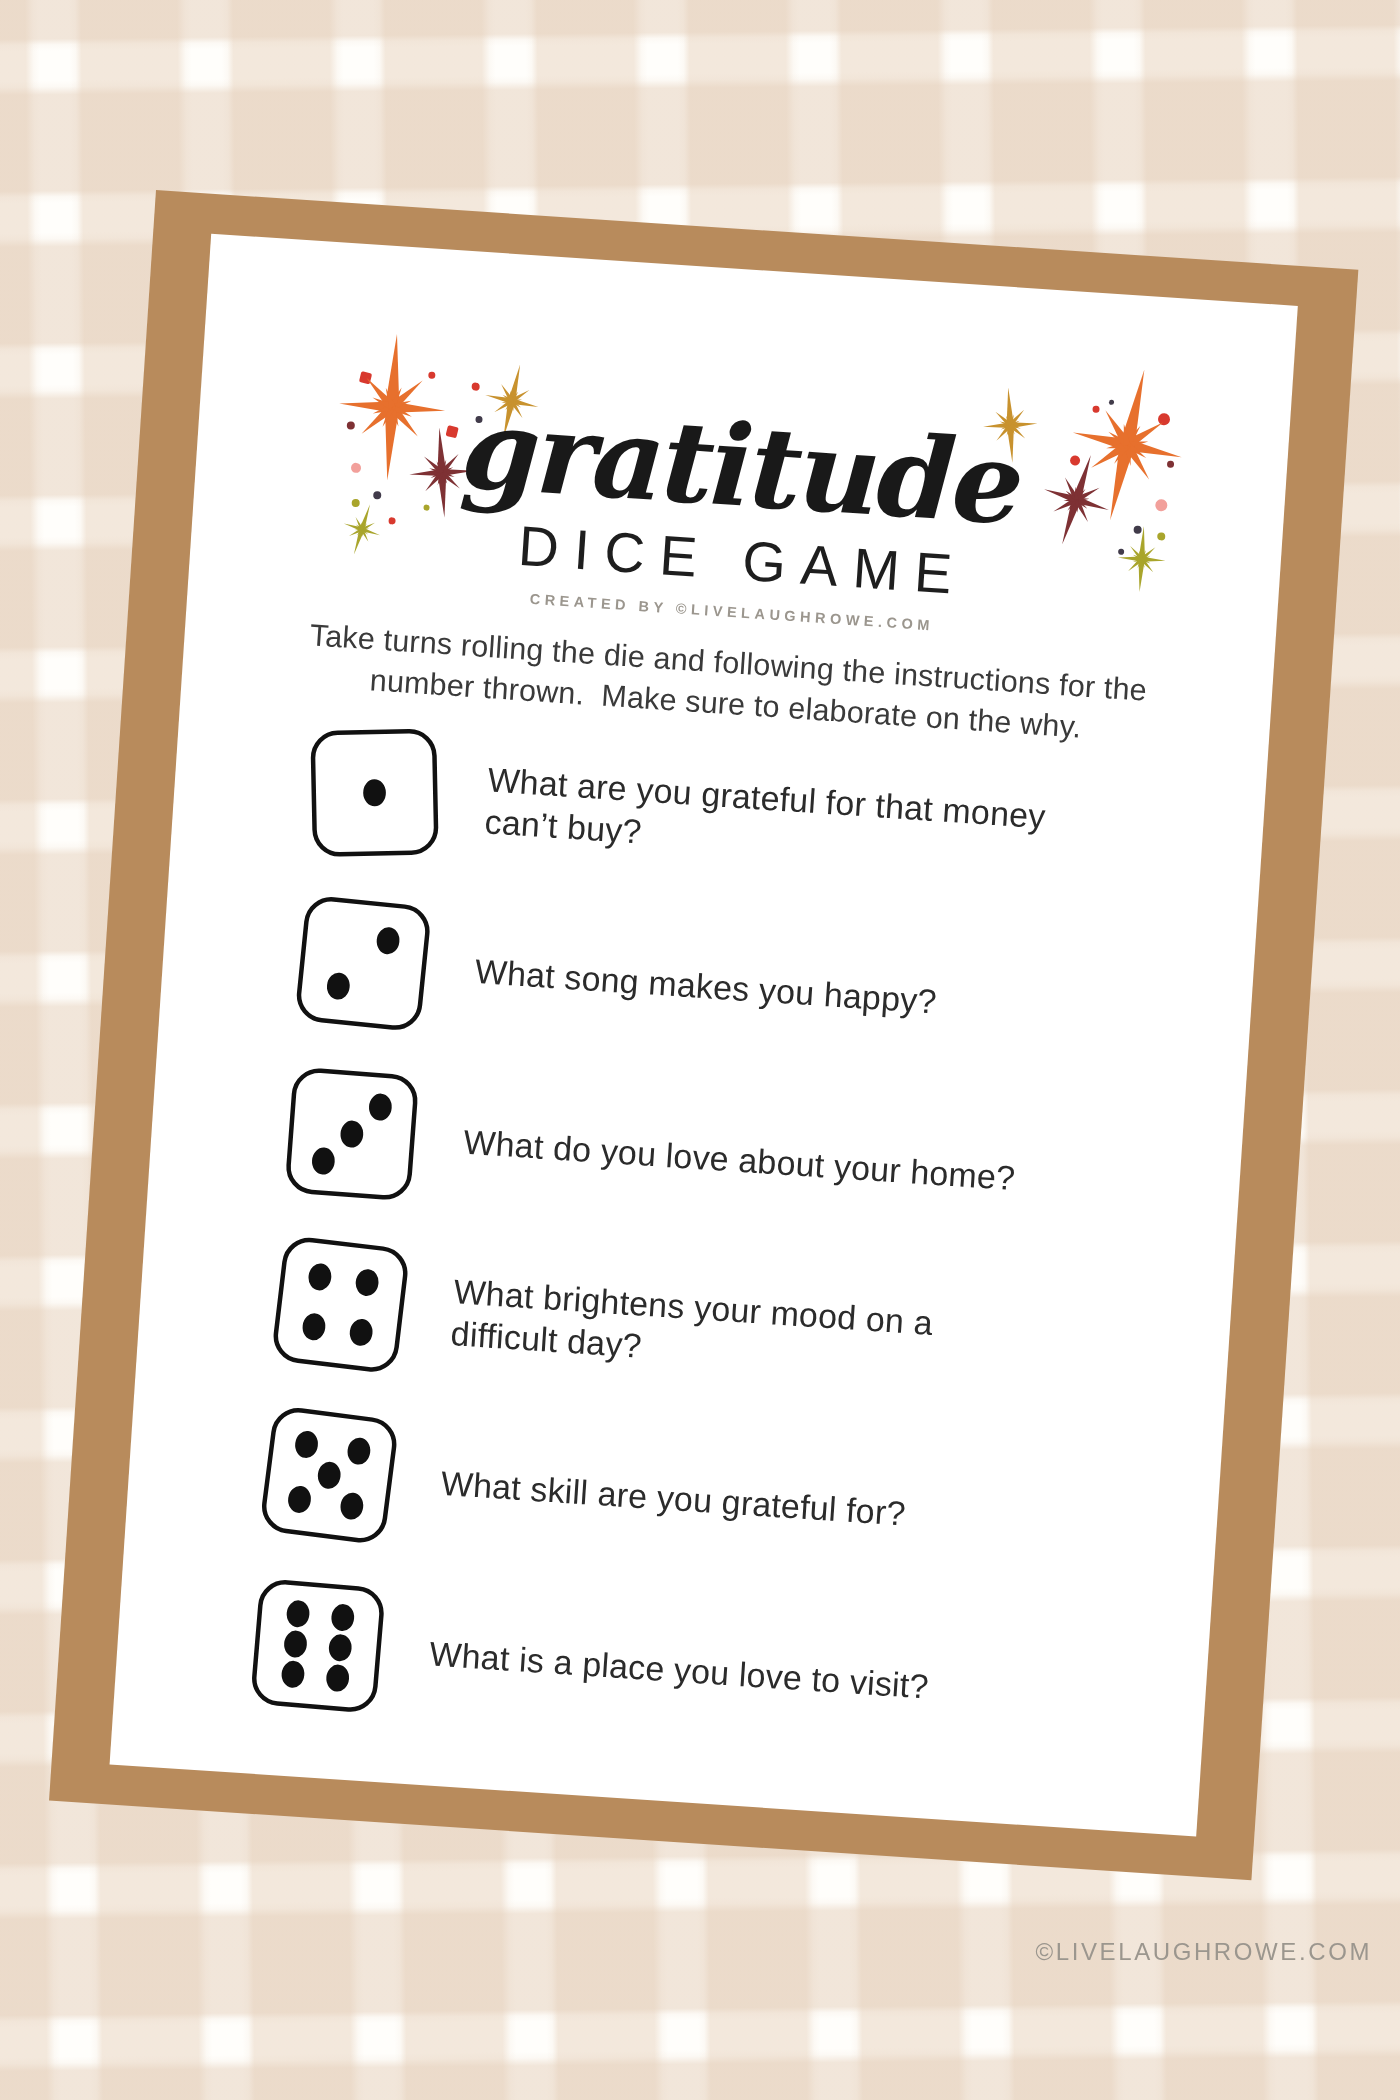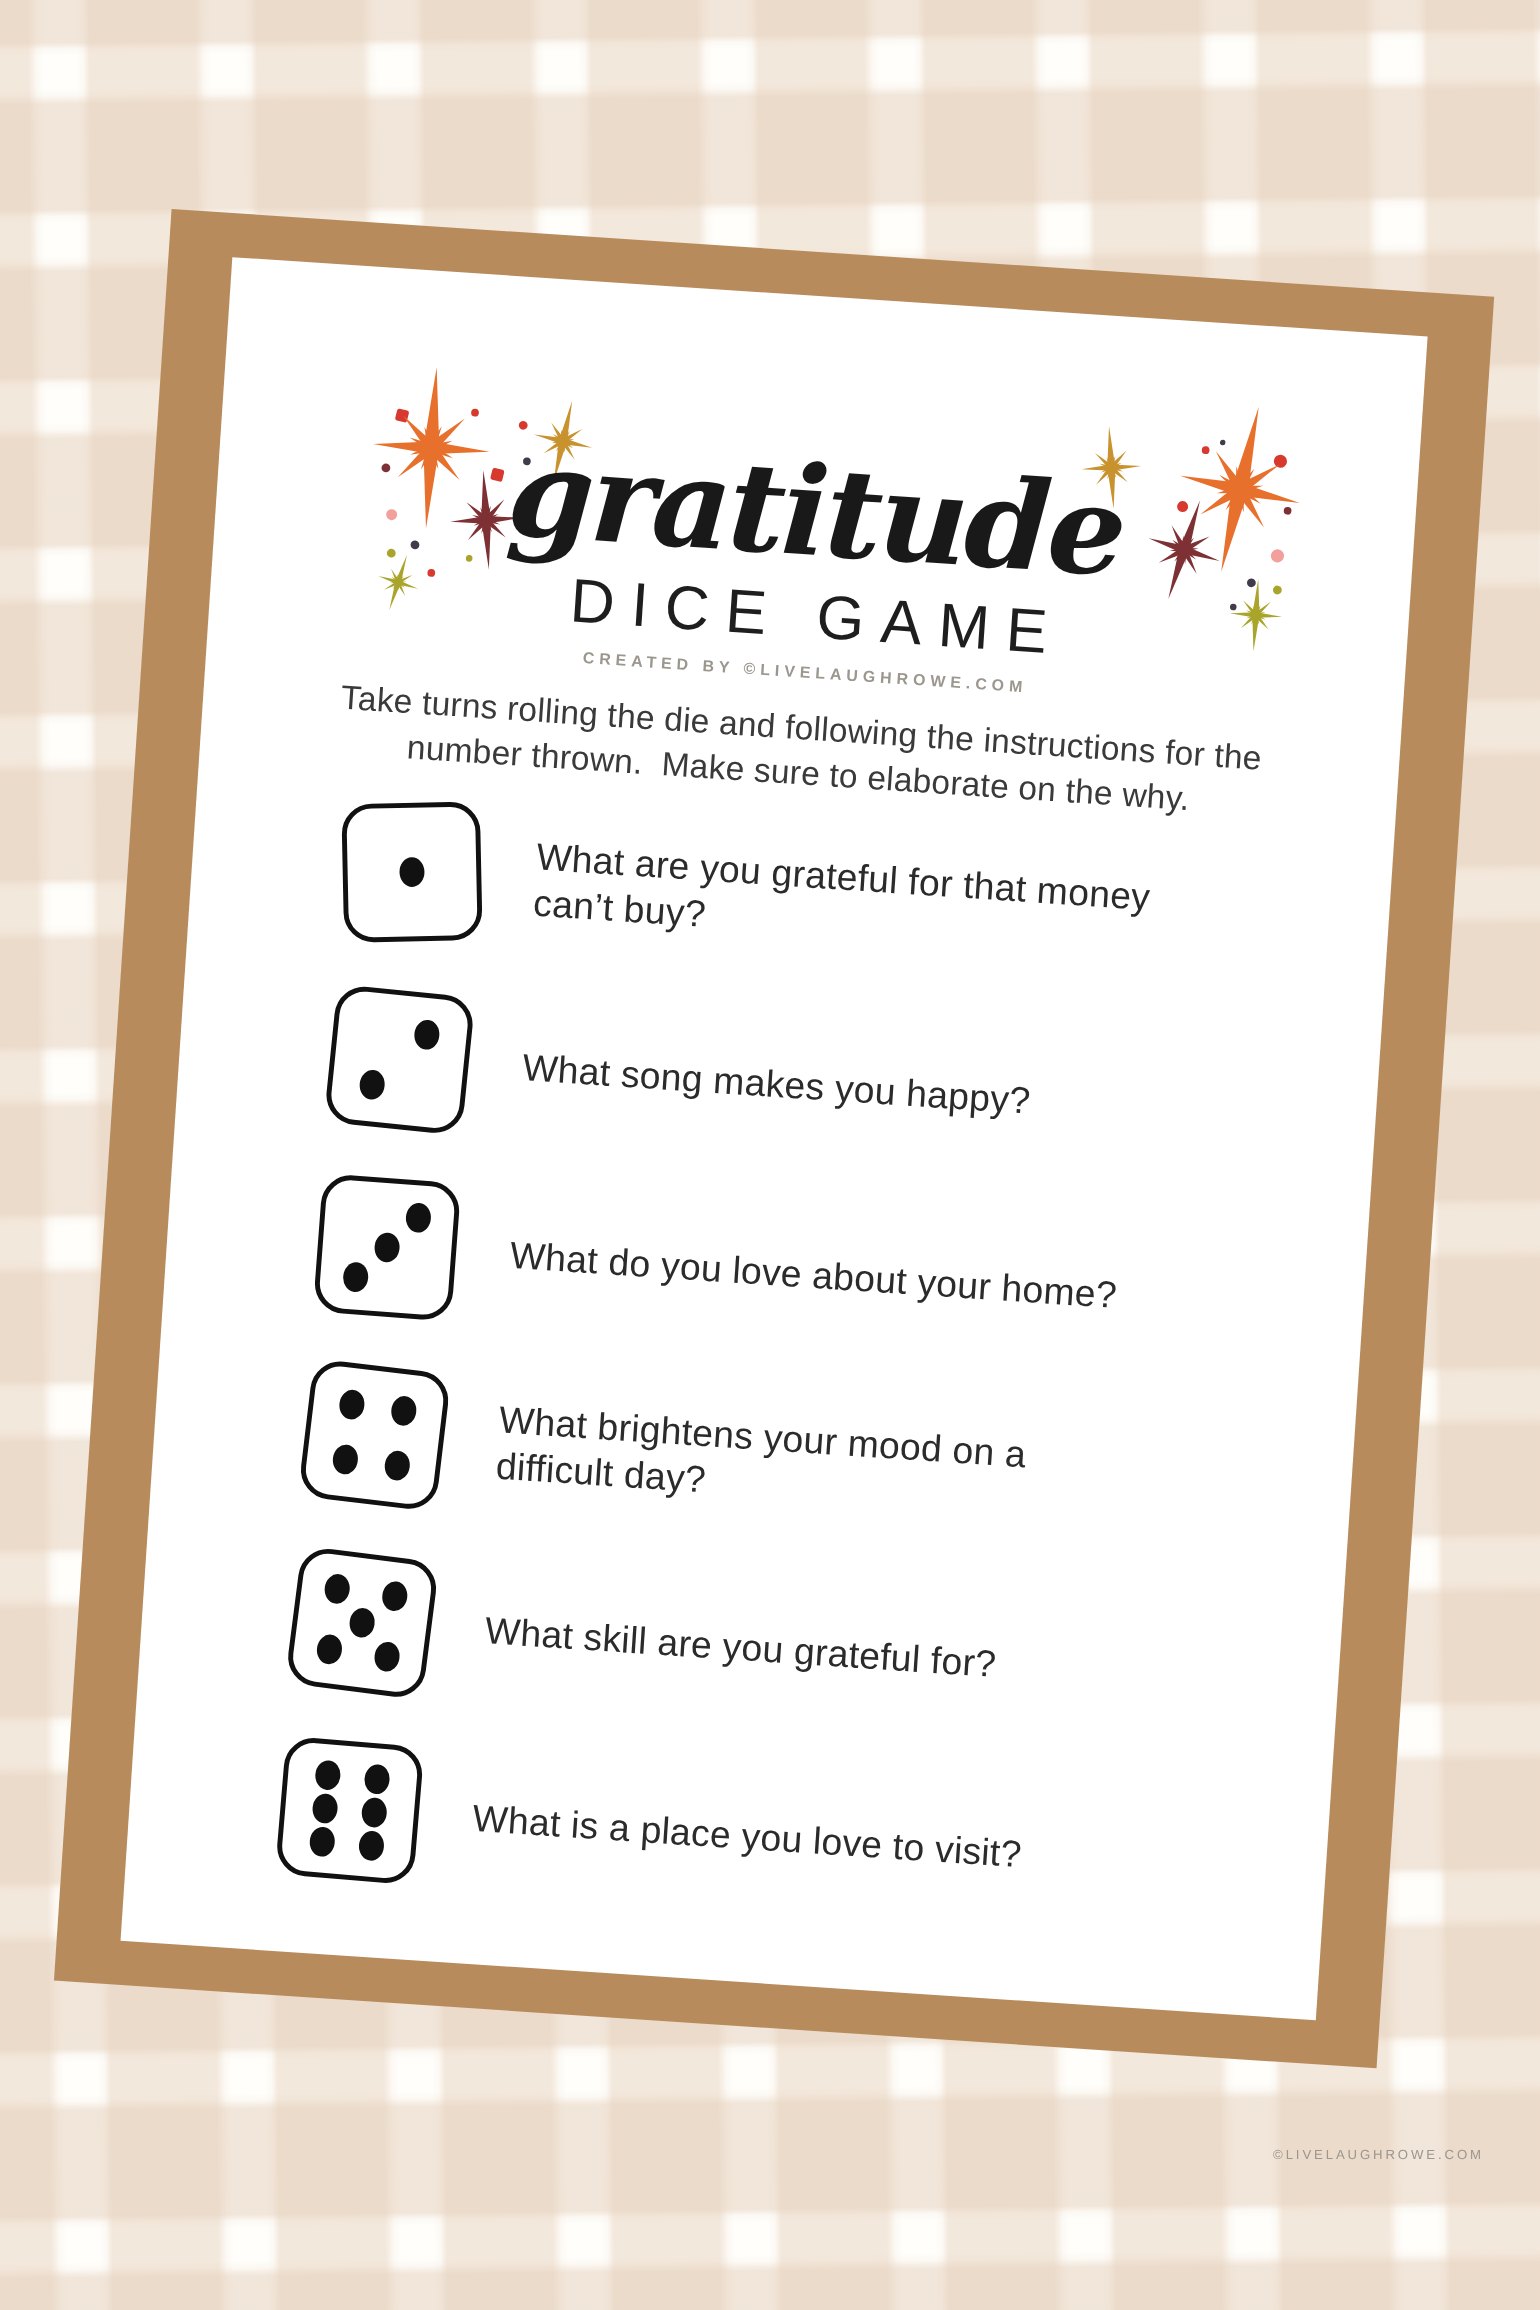--- a/index.html
+++ b/index.html
@@ -79,22 +79,22 @@
   .die-row:nth-child(5) .die{transform:rotate(3.5deg);}
   .die-row:nth-child(6) .die{transform:rotate(1deg);}
   .question{
     margin:0;font-size:34px;line-height:1.24;color:#2B2B2B;
     letter-spacing:0.2px;max-width:730px;
   }
   .die-row:nth-child(1) .question{max-width:560px;}
   .die-row:nth-child(4) .question{max-width:560px;}
 
   .watermark{
-    position:absolute;right:51px;bottom:134px;
-    font-size:12px;letter-spacing:2.6px;color:var(--credit-gray,#9B968E);
+    position:absolute;right:28px;bottom:134px;
+    font-size:24px;letter-spacing:2.6px;color:var(--credit-gray,#9B968E);
   }
 </style>
 </head>
 <body>
 
 <div class="bg"></div>
 
 <div class="frame">
   <div class="paper">
 

